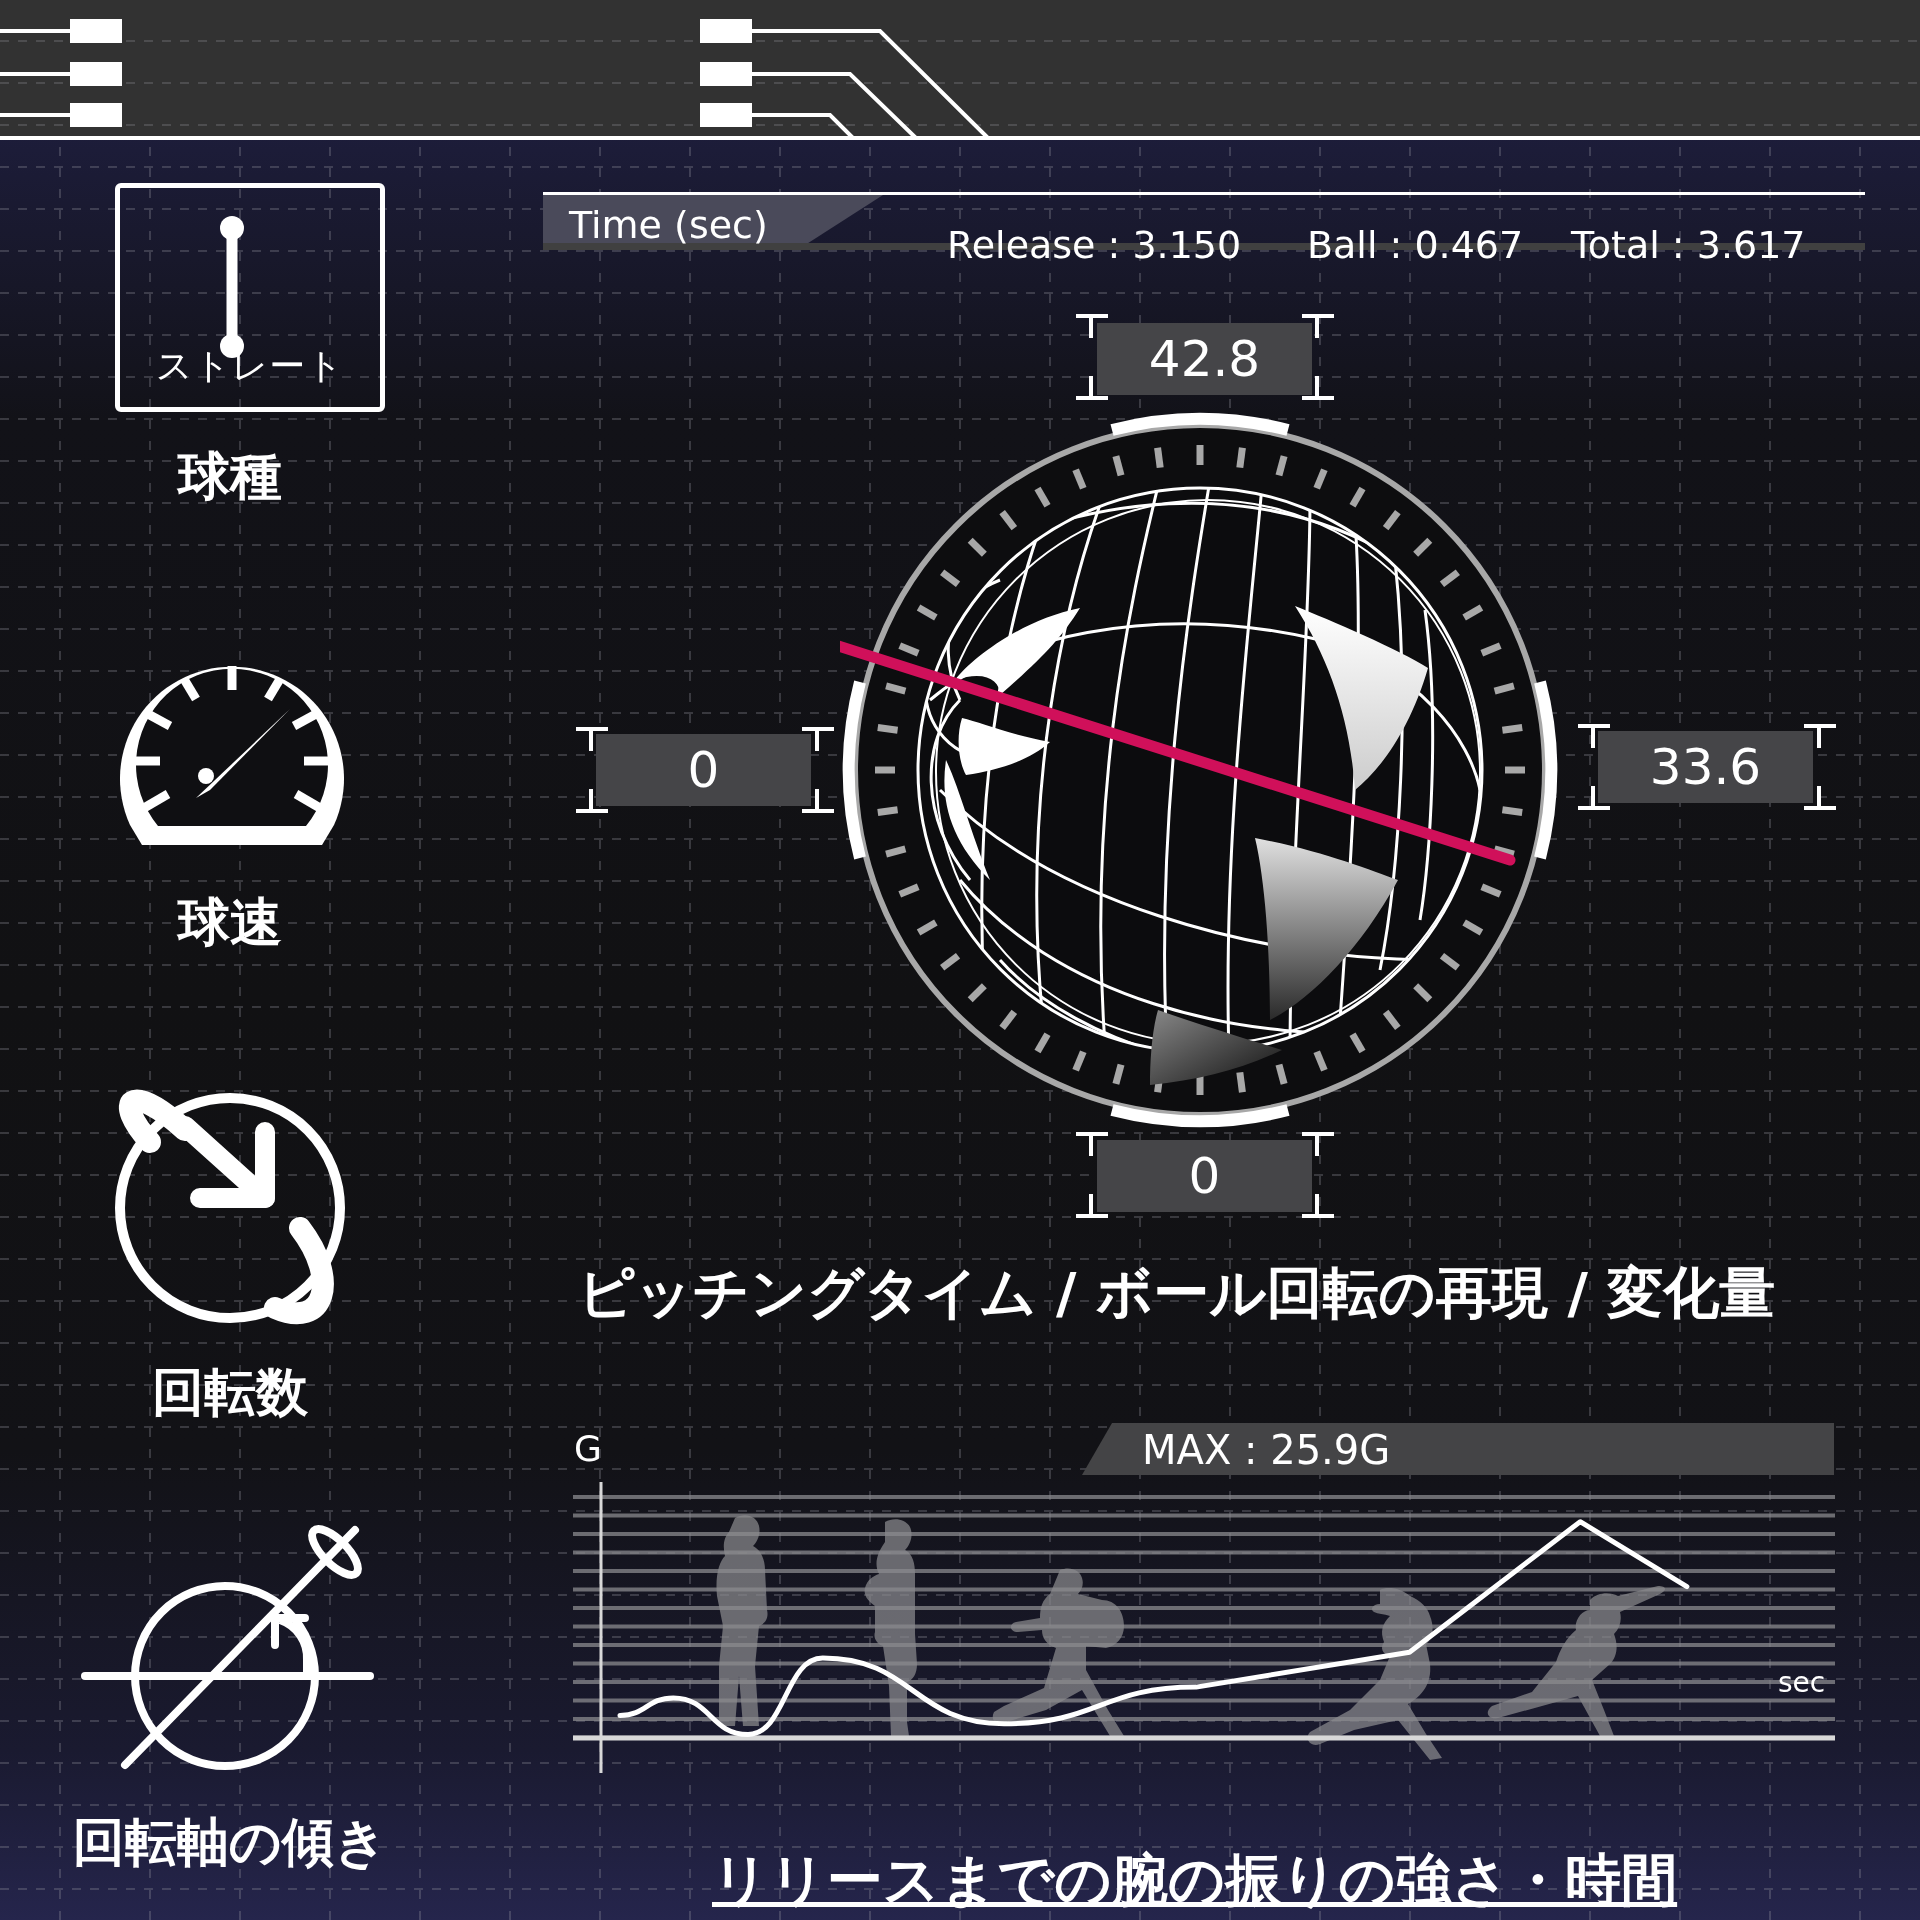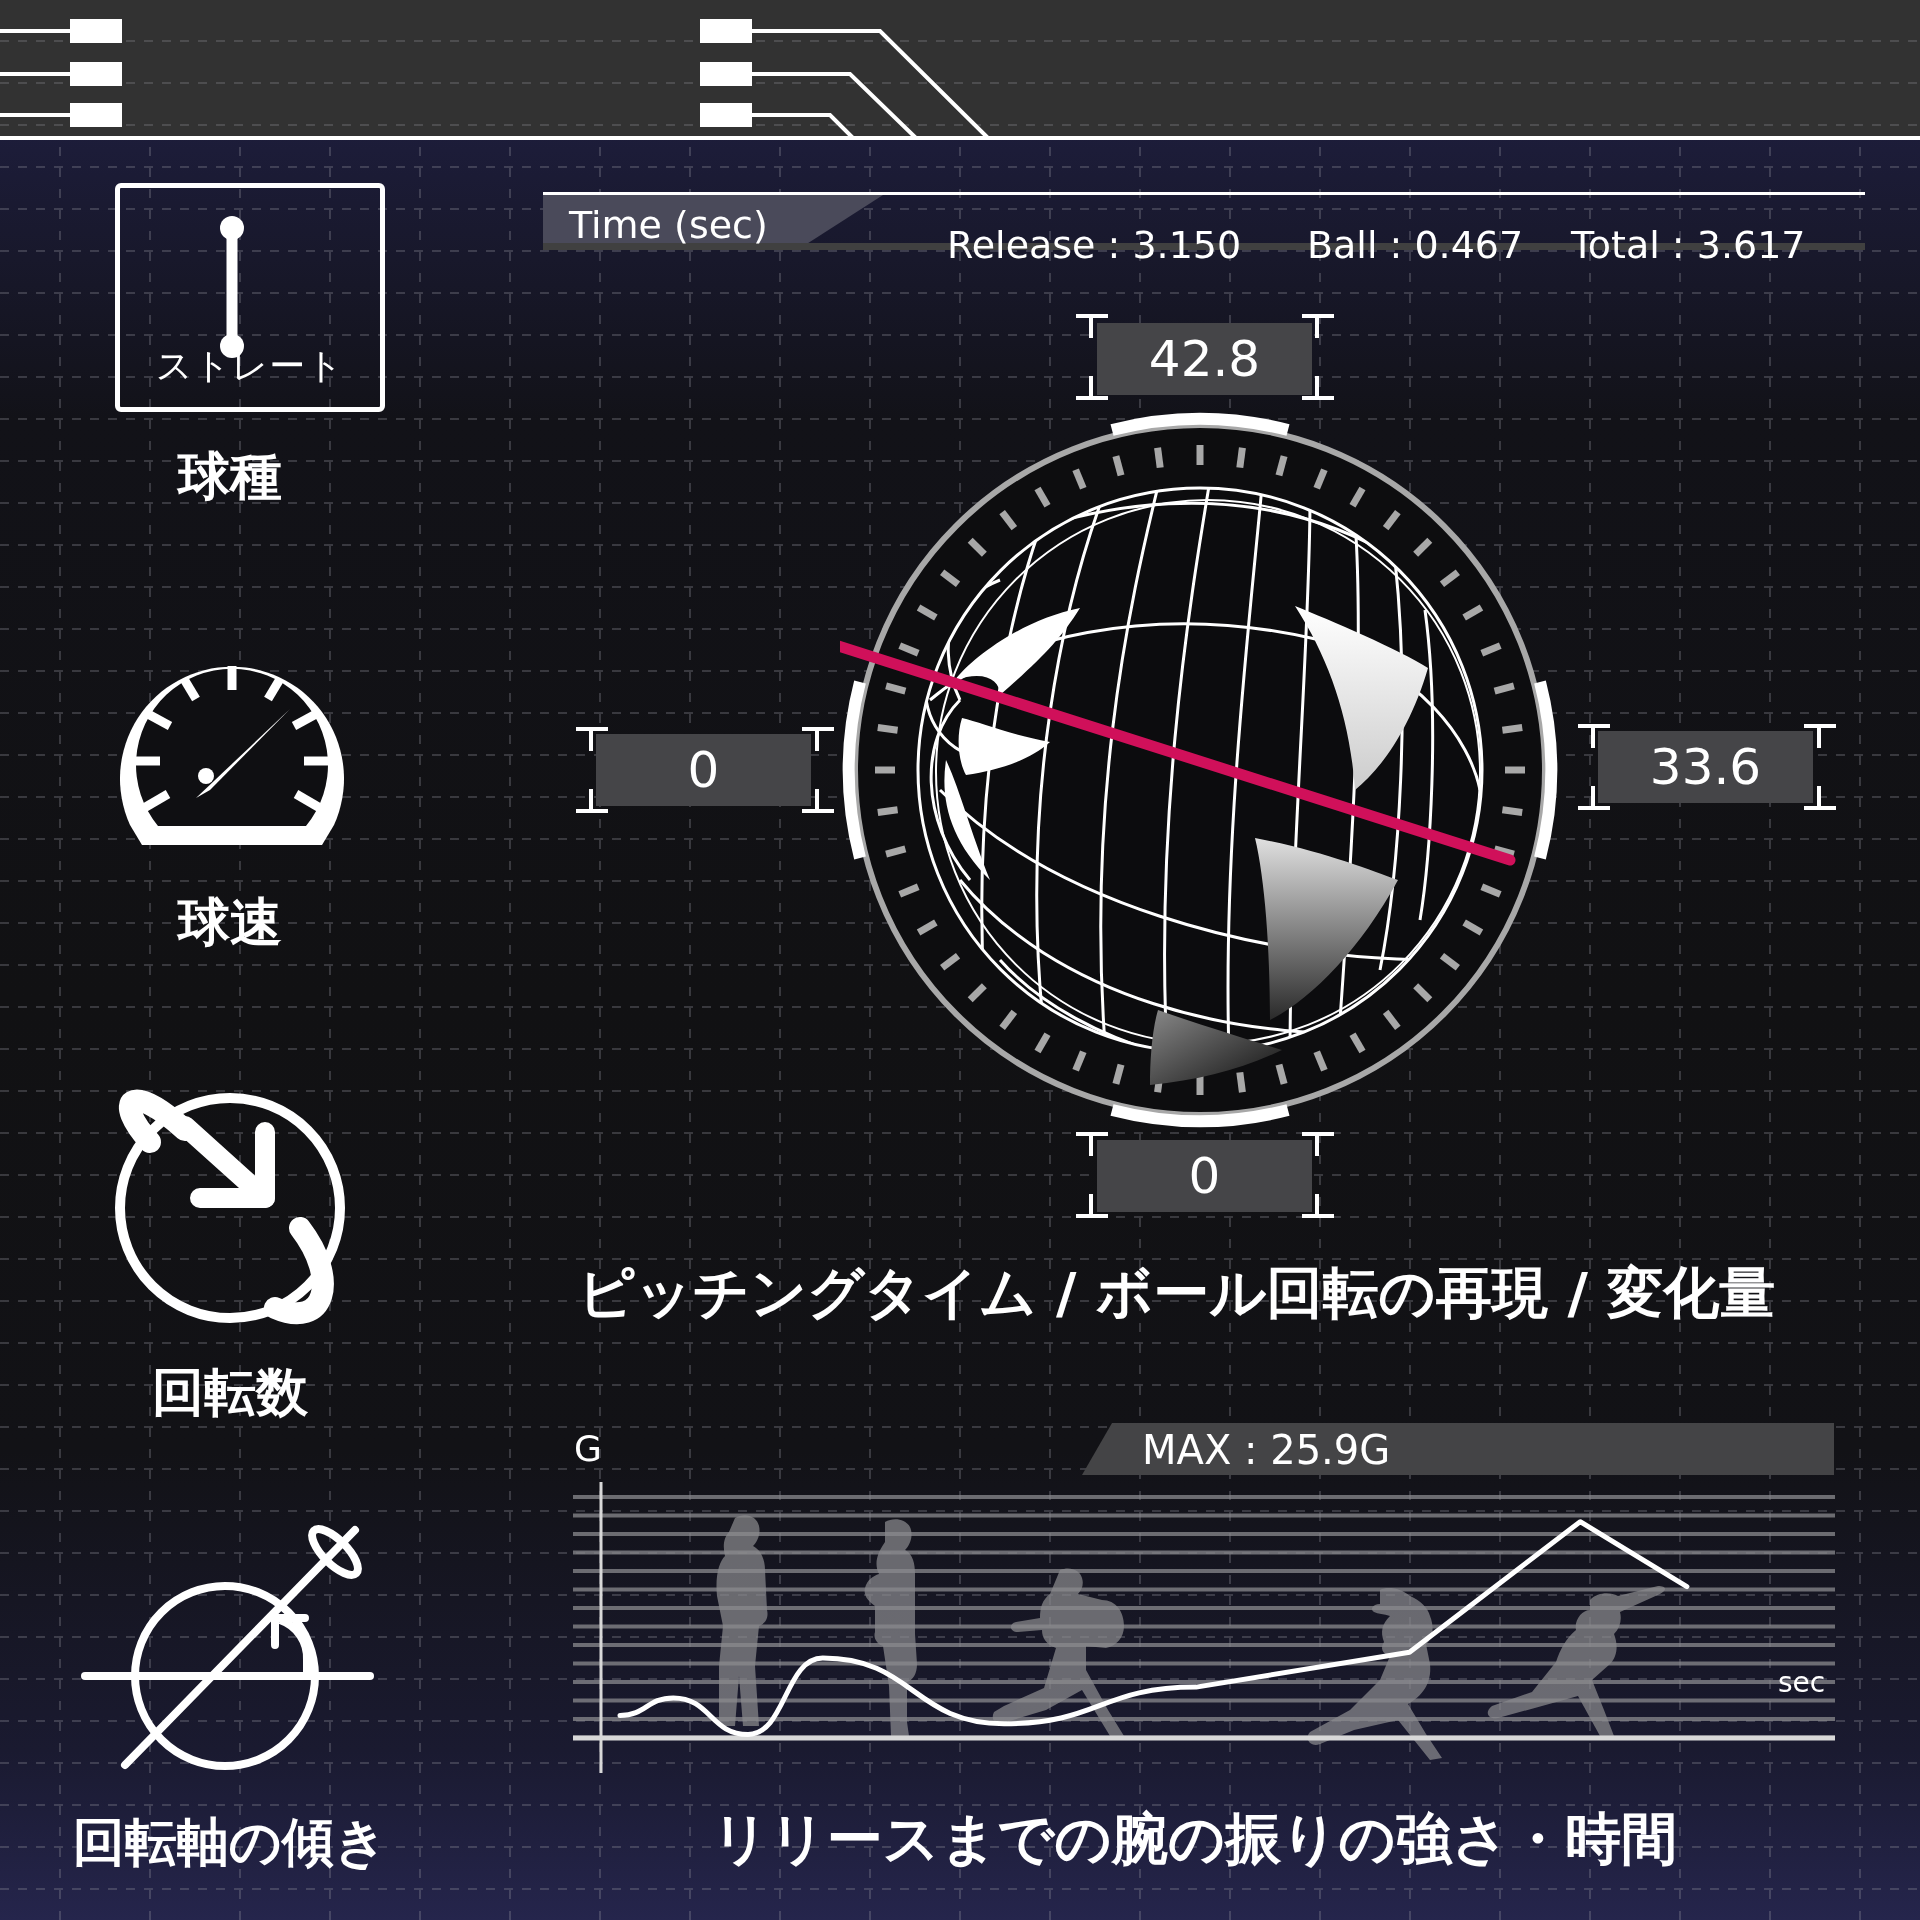--- a/index.html
+++ b/index.html
@@ -376,13 +376,13 @@
     <path d="M 1590 1600 c 8 -8 20 -8 28 -4 l 40 -10 c 8 0 10 4 2 8 l -40 18 c 2 8 0 16 -6 22 c 4 10 4 22 -4 30 l -18 16 l 12 30 l 10 26 l -14 0 l -22 -40 l -36 10 l -44 12 c -10 2 -14 -6 -6 -12 l 40 -14 l 24 -30 c 4 -12 10 -24 20 -32 c -2 -10 6 -20 14 -20 z"></path>
   </g>
 
   <line x1="601" y1="1482" x2="601" y2="1773" stroke="#d8d8d8" stroke-width="3"></line>
   <line x1="573" y1="1738" x2="1835" y2="1738" stroke="#d8d8d8" stroke-width="5"></line>
 
   <path id="gline" d="M 620 1715.3846913580246 C 646.6725 1715.3846913580246, 646.6725 1697.926172839506, 673.345 1697.926172839506 C 710.6865 1697.926172839506, 710.6865 1734.505925925926, 748.028 1734.505925925926 C 785.3695 1734.505925925926, 785.3695 1658.020987654321, 822.711 1658.020987654321 C 913.3975 1658.020987654321, 913.3975 1723.6982716049383, 1004.084 1723.6982716049383 C 1100.105 1723.6982716049383, 1100.105 1687.1185185185186, 1196.1260000000002 1687.1185185185186 L 1409.5059999999999 1652.2014814814816 L 1580.21 1521.6782716049383 L 1686.8999999999999 1586.524197530864" fill="none" stroke="#fff" stroke-width="5" stroke-linecap="round" stroke-linejoin="round"></path>
 </svg>
 <div class="axis-sec">sec</div>
 
-<div class="caption" style="left:712px; top:1802px;">リリースまでの腕の振りの強さ・時間</div>
+<div class="caption" style="left:712px; top:1843px;text-decoration:underline;">リリースまでの腕の振りの強さ・時間</div>
 
 </body></html>

